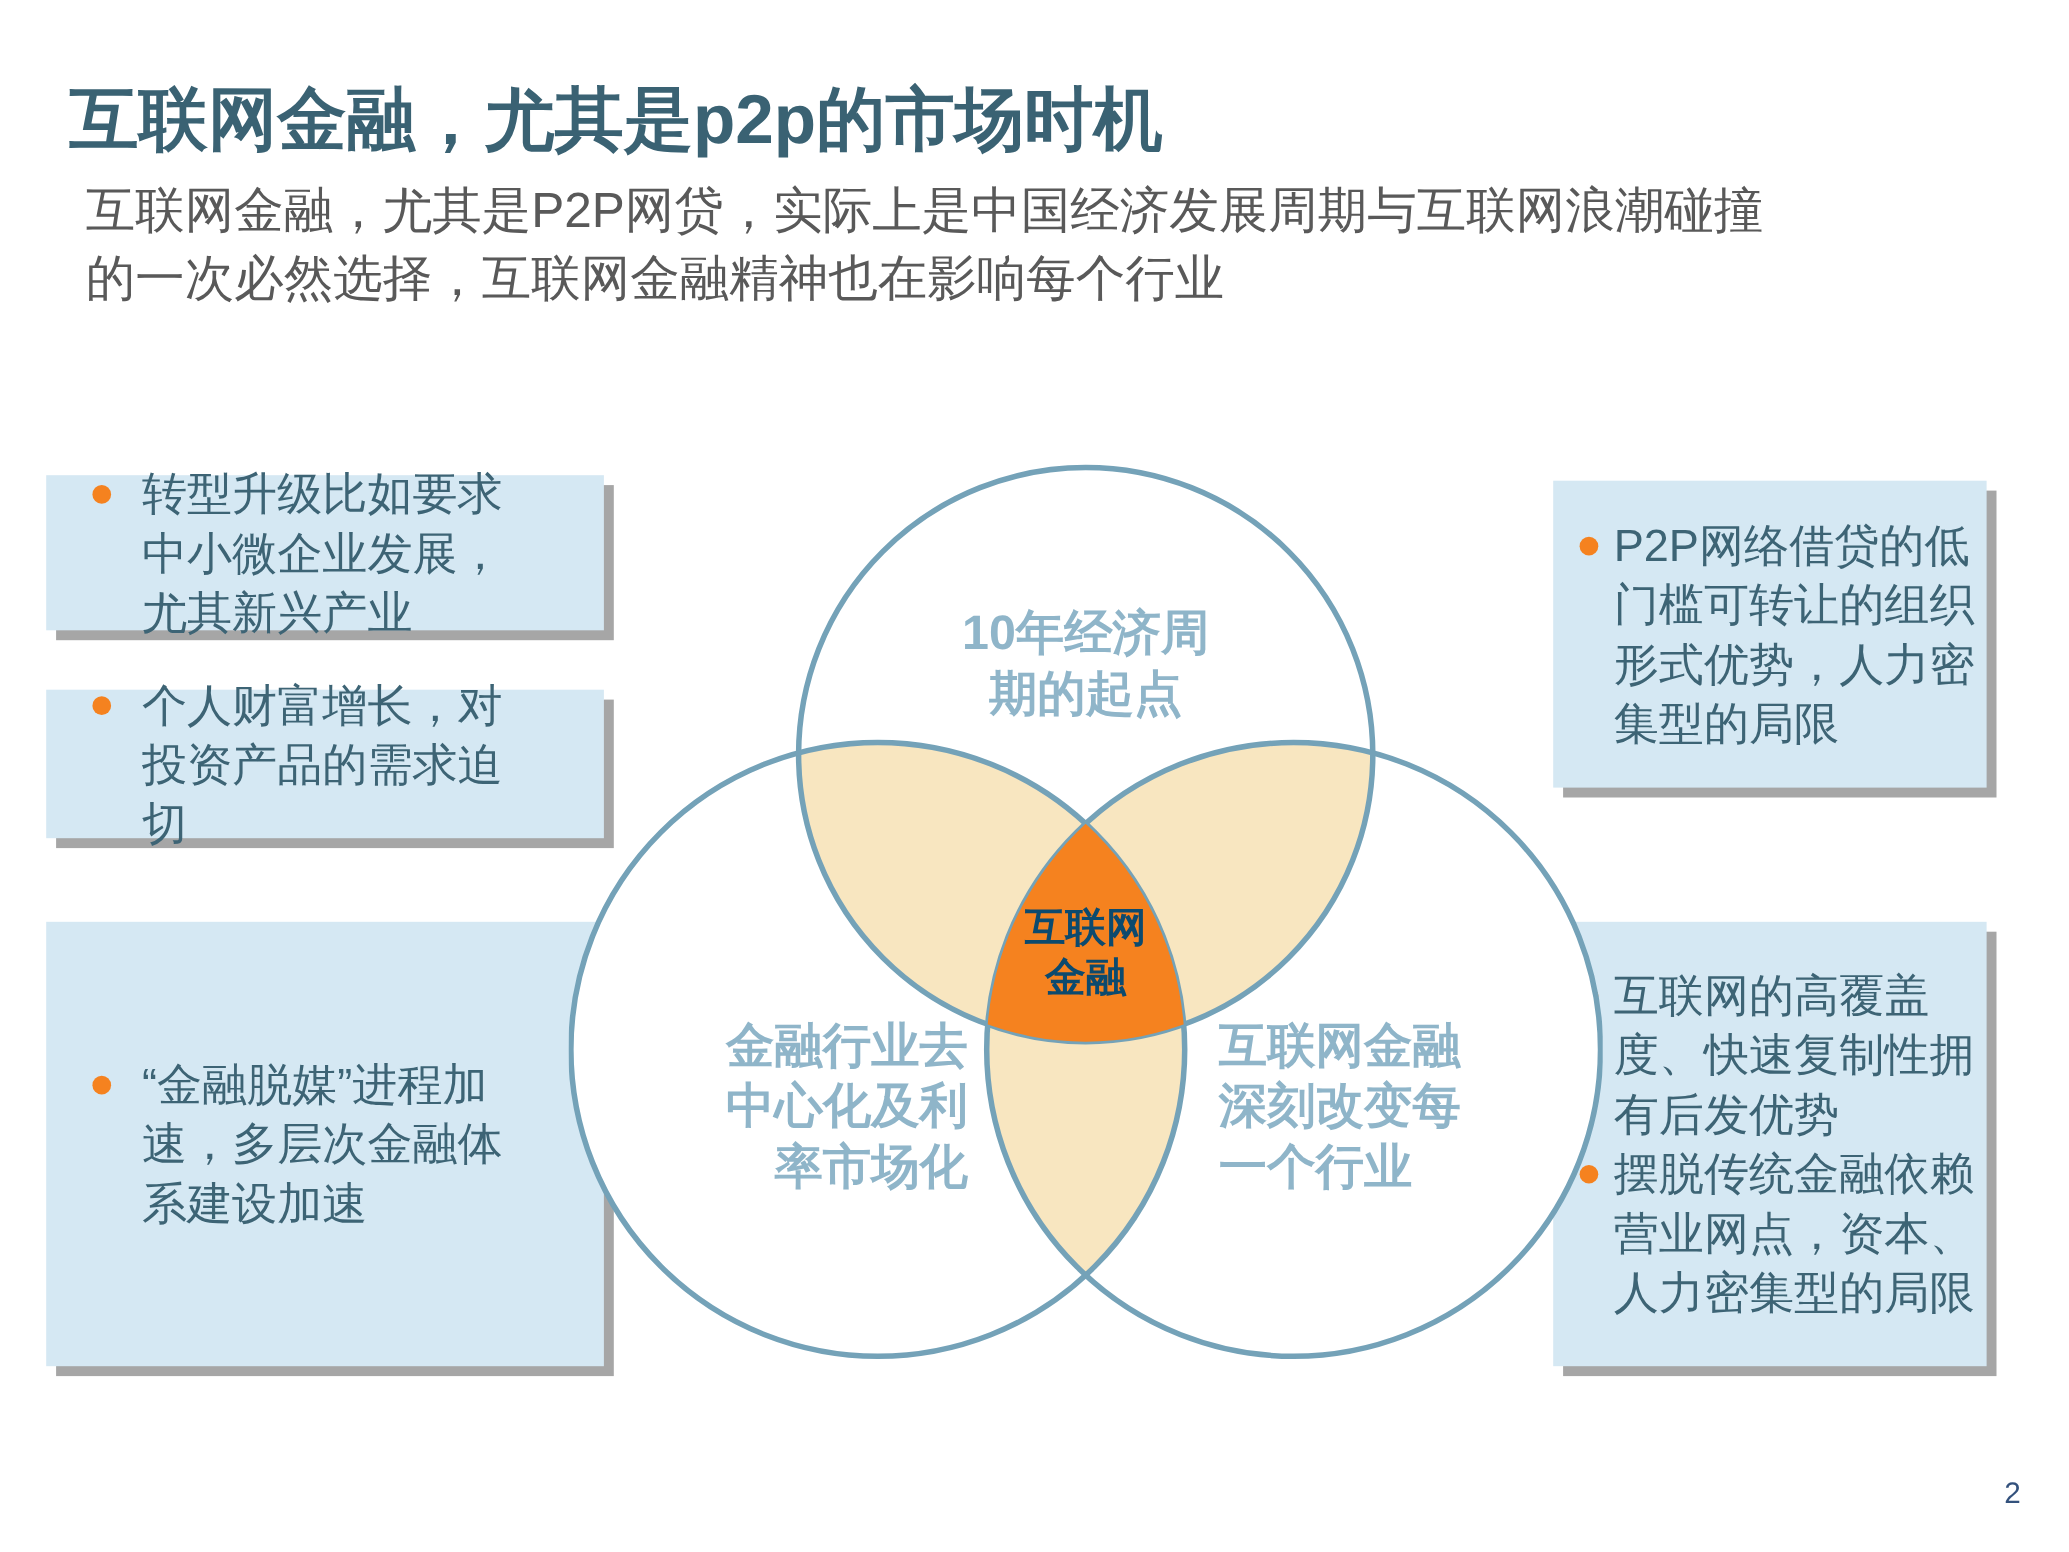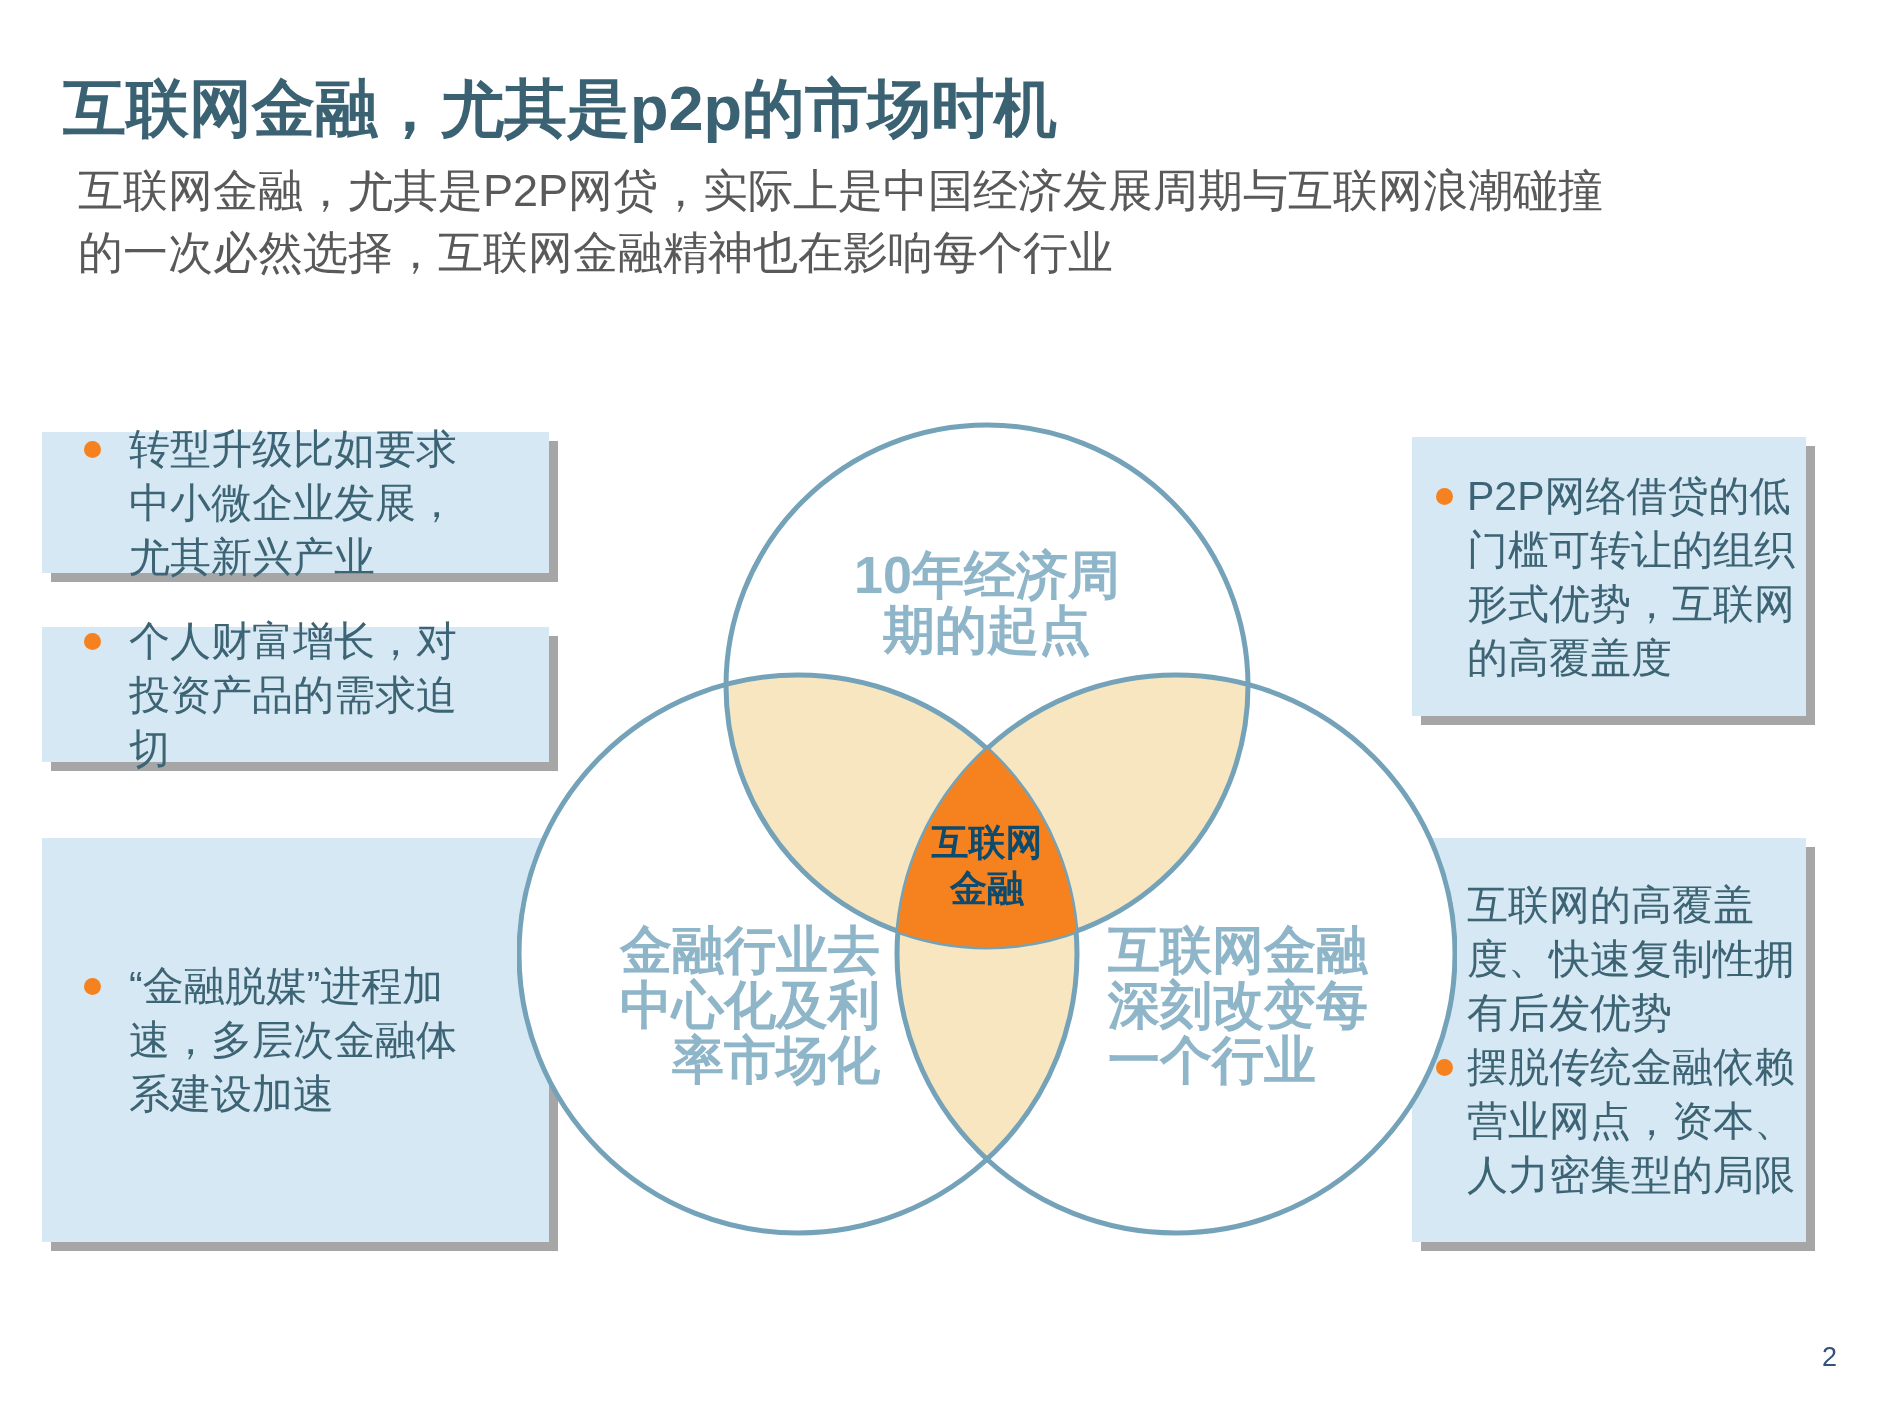--- a/index.html
+++ b/index.html
@@ -34,21 +34,21 @@
   .right-col .bullet-dot{margin-right:14px;}
   #lbox1{top:432px;height:141px;}
   #lbox2{top:627px;height:135px;}
   #lbox3{top:838px;height:404px;}
   #rbox1{top:437px;height:279px;}
   #rbox2{top:838px;height:404px;}
   #venn{position:absolute;left:517px;top:420px;width:940px;height:820px;}
   #venn svg{position:absolute;left:0;top:0;}
   .vlabel{
     position:absolute;white-space:pre-line;font-weight:bold;
-    color:#8FB5C9;font-size:52px;line-height:55px;
+    color:#8FB5C9;font-size:44px;line-height:55px;
   }
   .vlabel-top{left:310px;top:128px;width:320px;text-align:center;}
   .vlabel-left{left:53px;top:503px;width:310px;text-align:right;}
   .vlabel-right{left:591px;top:503px;width:330px;text-align:left;}
   .vlabel-center{
     left:370px;top:400px;width:200px;text-align:center;
     color:#0c4a6e;font-size:37px;line-height:46px;font-weight:bold;
     white-space:pre-line;position:absolute;
   }
   .page-number{
@@ -87,21 +87,21 @@
       <span class="bullet-dot"></span>
       <span class="box-text">“金融脱媒”进程加速，多层次金融体系建设加速</span>
     </li>
   </ul>
 </div>
 
 <div class="info-box right-col" id="rbox1">
   <ul>
     <li>
       <span class="bullet-dot"></span>
-      <span class="box-text">P2P网络借贷的低门槛可转让的组织形式优势，互联网的高覆盖度</span>
+      <span class="box-text">P2P网络借贷的低门槛可转让的组织形式优势，人力密集型的局限</span>
     </li>
   </ul>
 </div>
 
 <div class="info-box right-col" id="rbox2">
   <ul>
     <li>
       <span class="bullet-dot"></span>
       <span class="box-text">互联网的高覆盖度、快速复制性拥有后发优势</span>
     </li>

